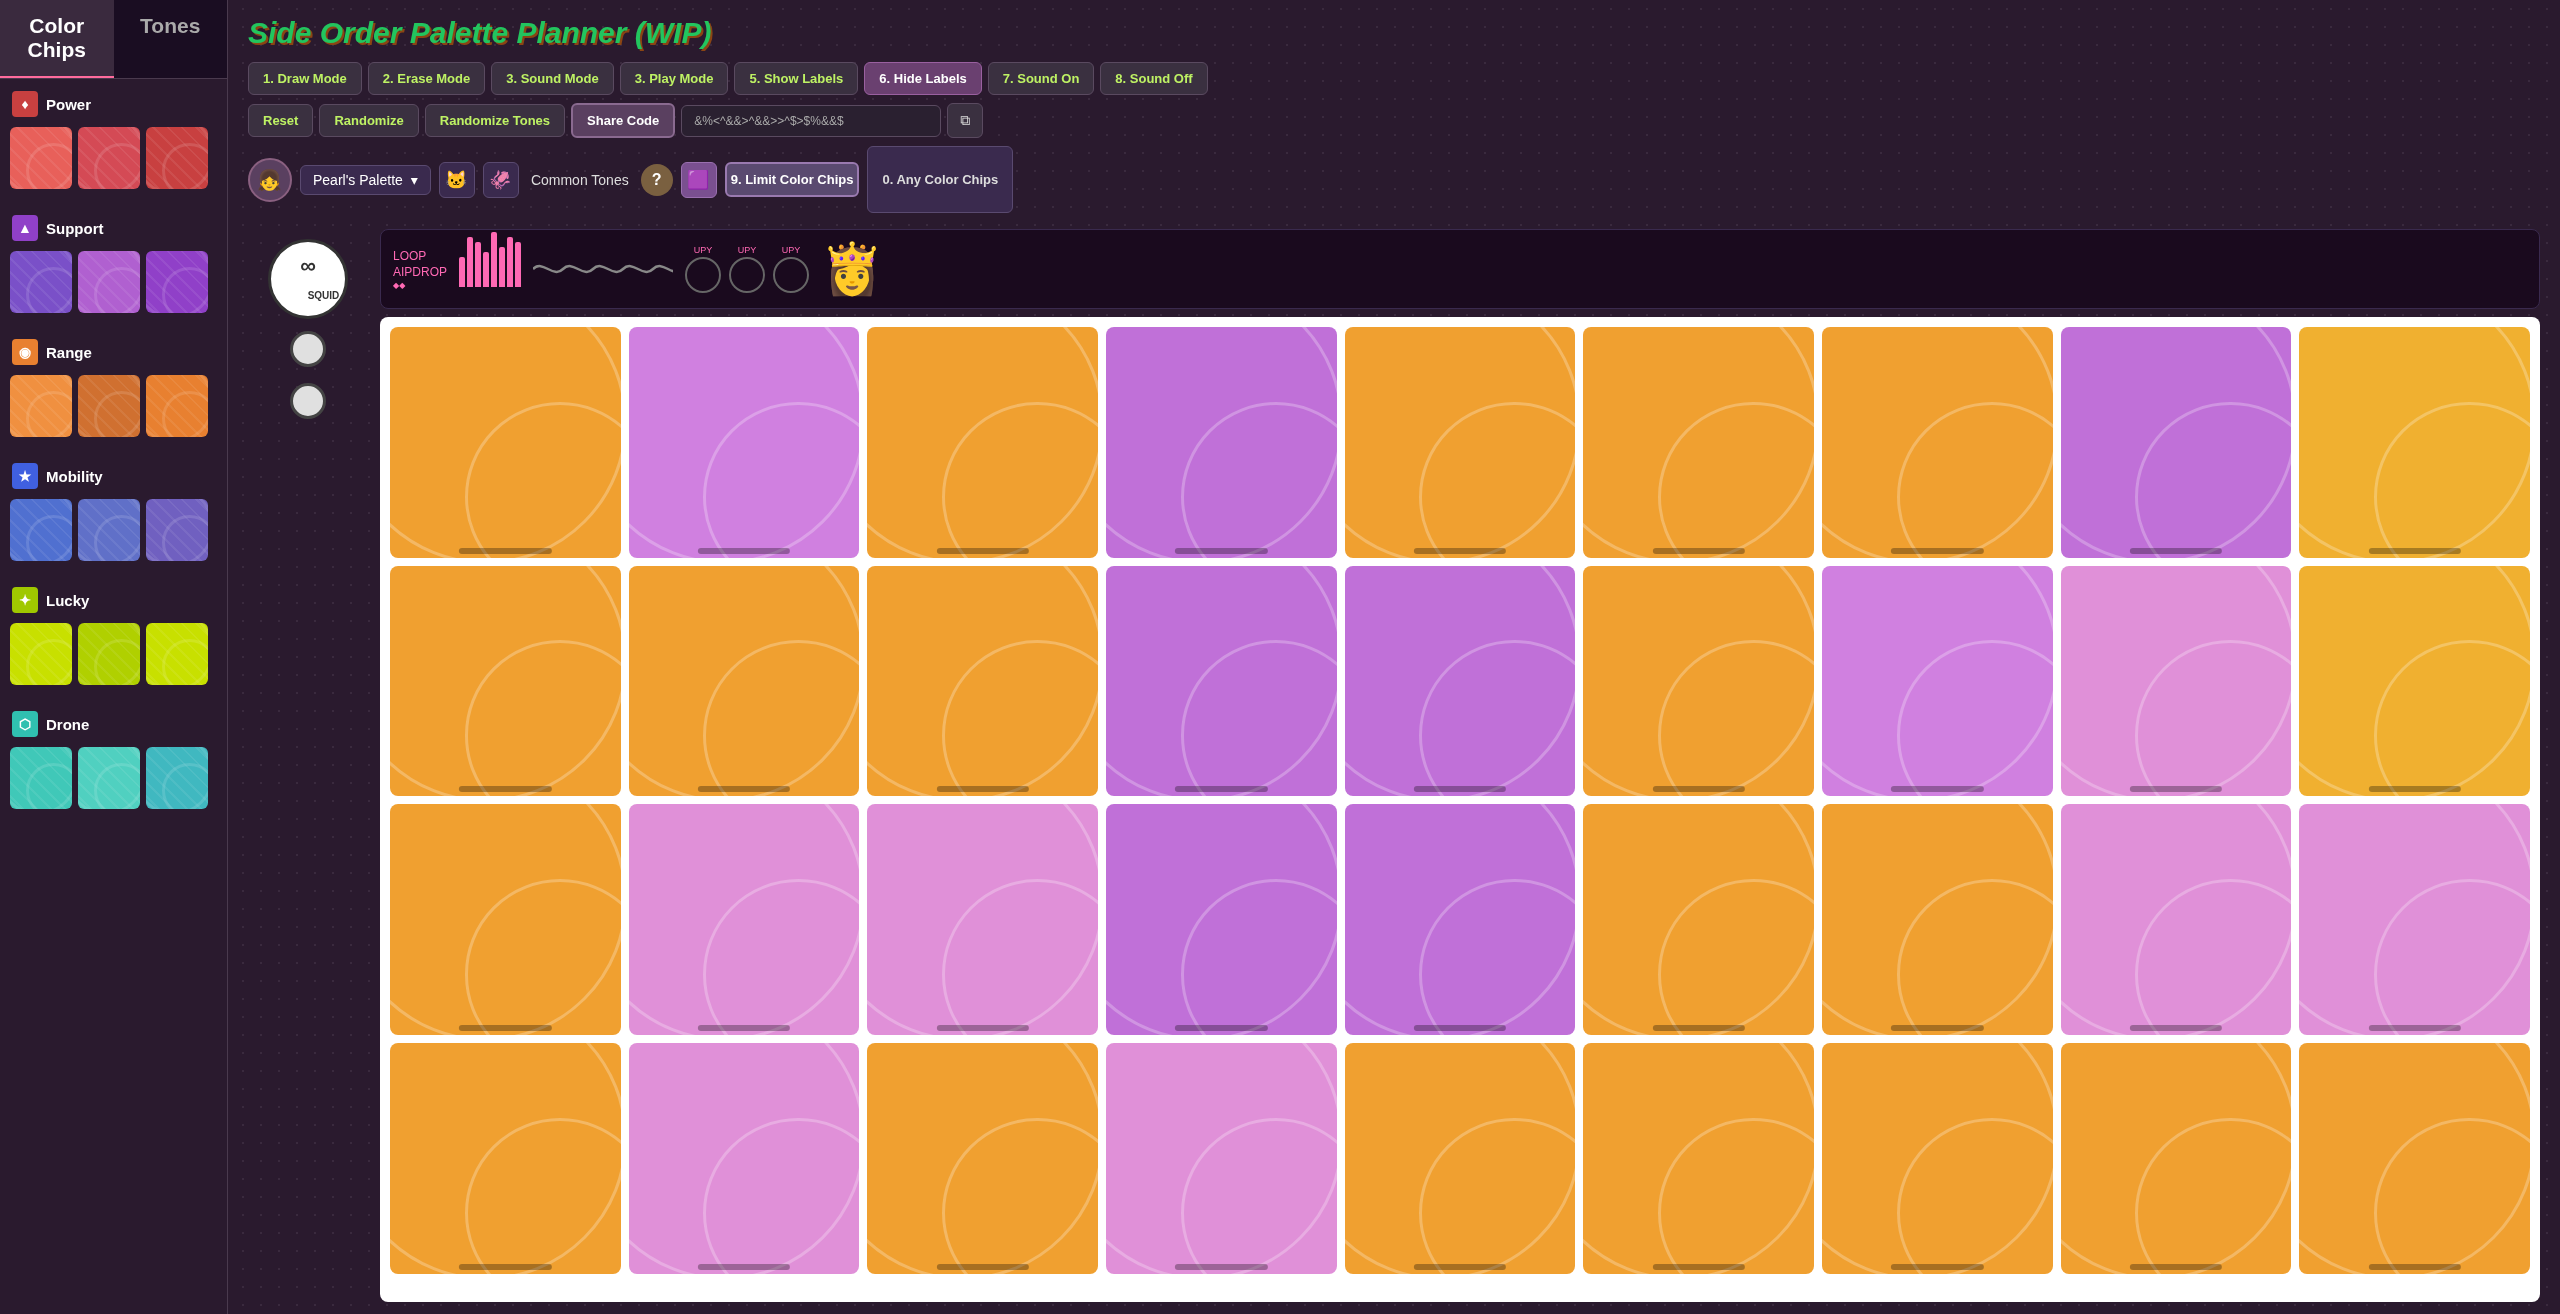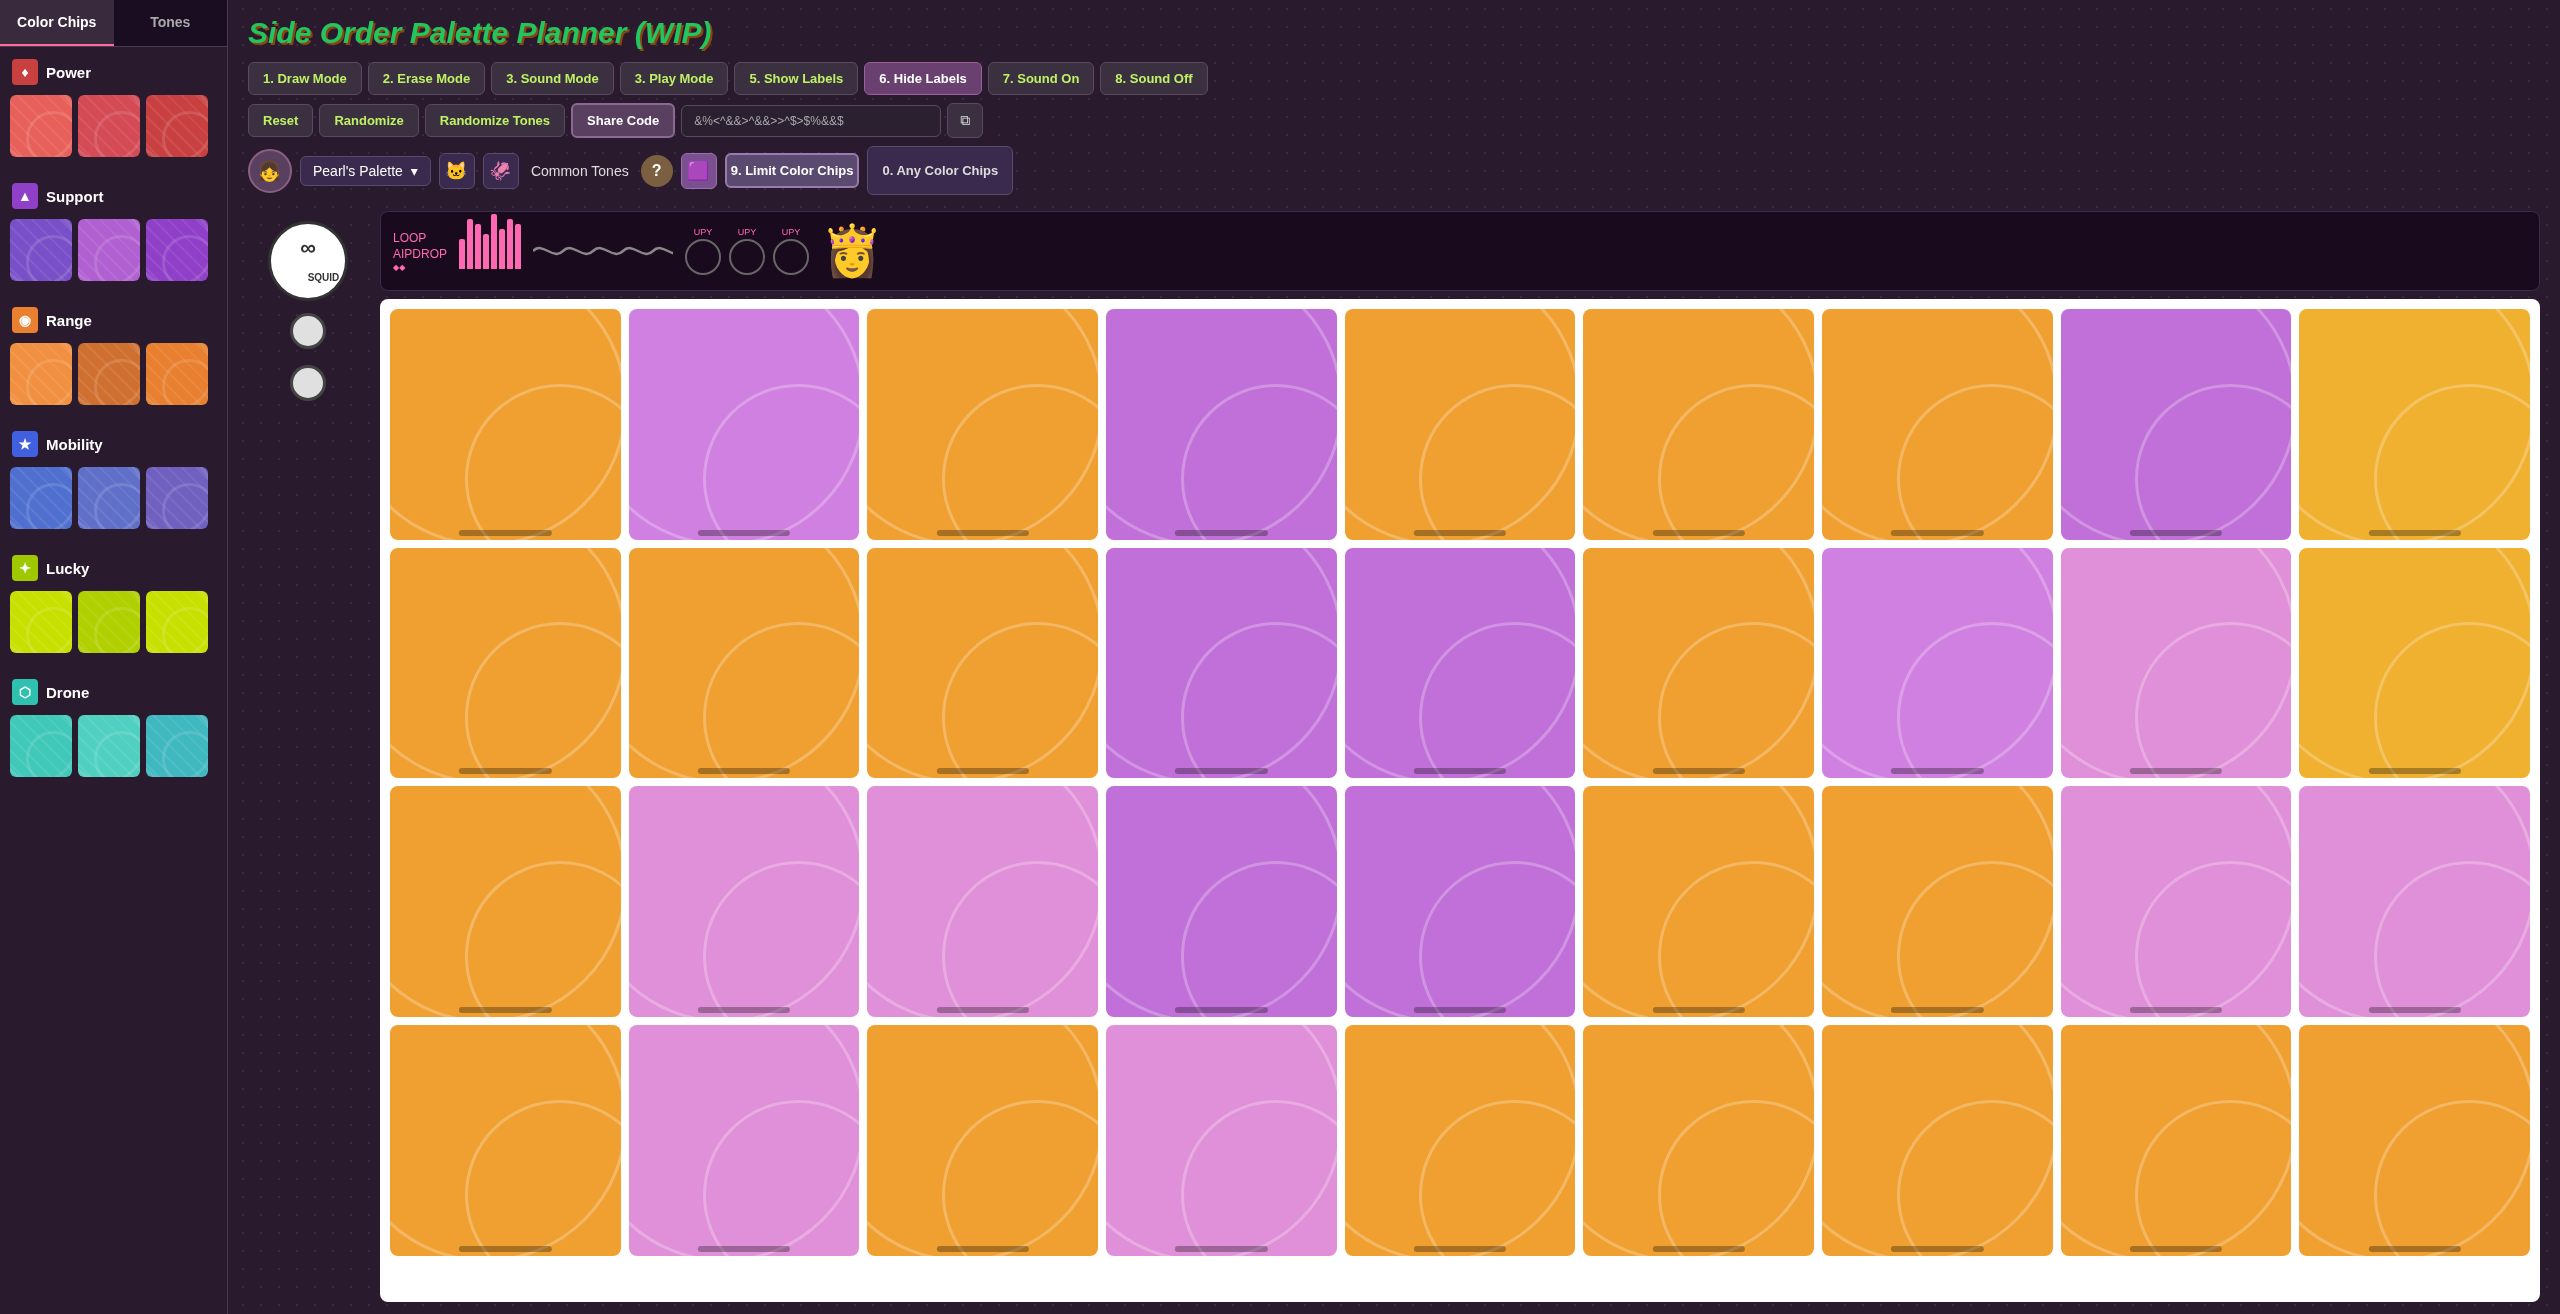--- a/index.html
+++ b/index.html
@@ -27,21 +27,21 @@
 
     #sidebar-tabs {
       display: flex;
       border-bottom: 1px solid #4a3a4e;
     }
 
     .sidebar-tab {
       flex: 1;
       padding: 14px 8px;
       text-align: center;
-      font-size: 14px;
+      font-size: 21px;
       font-weight: bold;
       cursor: pointer;
       color: #ccc;
     }
     .sidebar-tab.active {
       background: #3a2a3e;
       color: #fff;
       border-bottom: 2px solid #ff6b9d;
     }
     .sidebar-tab:not(.active) {
@@ -251,21 +251,21 @@
       border-radius: 6px;
       font-size: 13px;
       font-weight: bold;
       cursor: pointer;
     }
 
     .btn-any {
       background: #3a2a4e;
       border: 1px solid #5a4a70;
       color: #ddd;
-      padding: 16px 14px;
+      padding: 25px 14px;
       border-radius: 6px;
       font-size: 13px;
       font-weight: bold;
       cursor: pointer;
     }
 
     
     #grid-area {
       display: flex;
       flex: 1;

